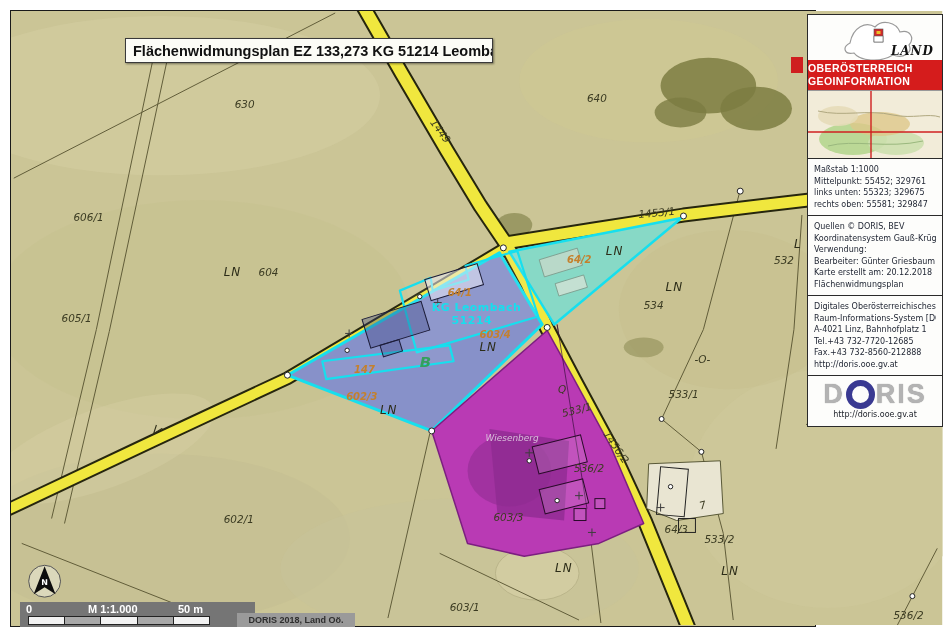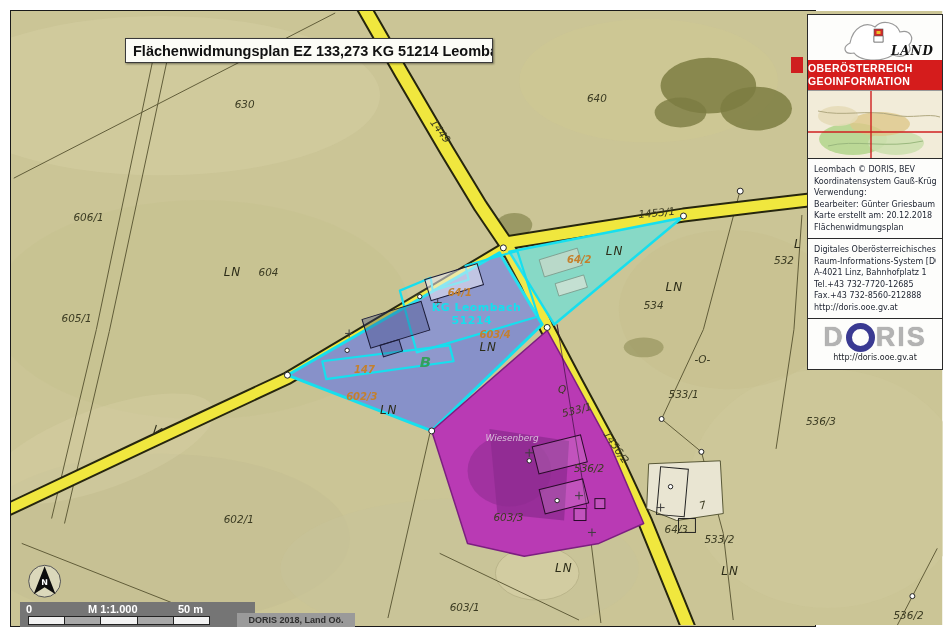--- a/index.html
+++ b/index.html
@@ -250,23 +250,29 @@
           <ellipse cx="72" cy="33" rx="30" ry="12" fill="#ddc88a" opacity="0.8"></ellipse>
           <ellipse cx="30" cy="25" rx="20" ry="10" fill="#e6dcb8" opacity="0.9"></ellipse>
           <path d="M10,20 C35,26 60,18 85,24 C105,28 120,22 132,26" fill="none" stroke="#b0a880" stroke-width="1"></path>
           <path d="M20,55 C45,48 80,58 115,50" fill="none" stroke="#9ab87e" stroke-width="1"></path>
           <line x1="0" y1="41" x2="134" y2="41" stroke="#d02020" stroke-width="1.4"></line>
           <line x1="63" y1="0" x2="63" y2="67" stroke="#d02020" stroke-width="1.4"></line>
         </svg>
       </div>
     </div>
 
-
     <div class="sbox info-box">
-        <div class="info-line">Leombach © DORIS, BEV</div>
+        <div class="info-line">Maßstab 1:1000</div>
+        <div class="info-line">Mittelpunkt: 55452; 329761</div>
+        <div class="info-line">links unten: 55323; 329675</div>
+        <div class="info-line">rechts oben: 55581; 329847</div>
+      </div>
+
+    <div class="sbox info-box">
+        <div class="info-line">Quellen © DORIS, BEV</div>
         <div class="info-line">Koordinatensystem Gauß-Krüger M31</div>
         <div class="info-line">Verwendung:</div>
         <div class="info-line">Bearbeiter: Günter Griesbaum</div>
         <div class="info-line">Karte erstellt am: 20.12.2018</div>
         <div class="info-line">Flächenwidmungsplan</div>
       </div>
 
     <div class="sbox info-box">
         <div class="info-line">Digitales Oberösterreichisches</div>
         <div class="info-line">Raum-Informations-System [DORIS]</div>

